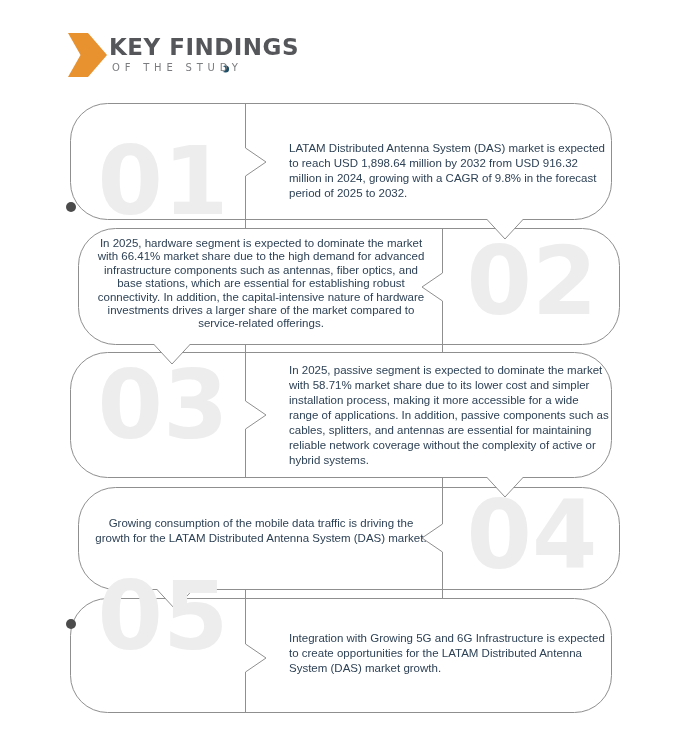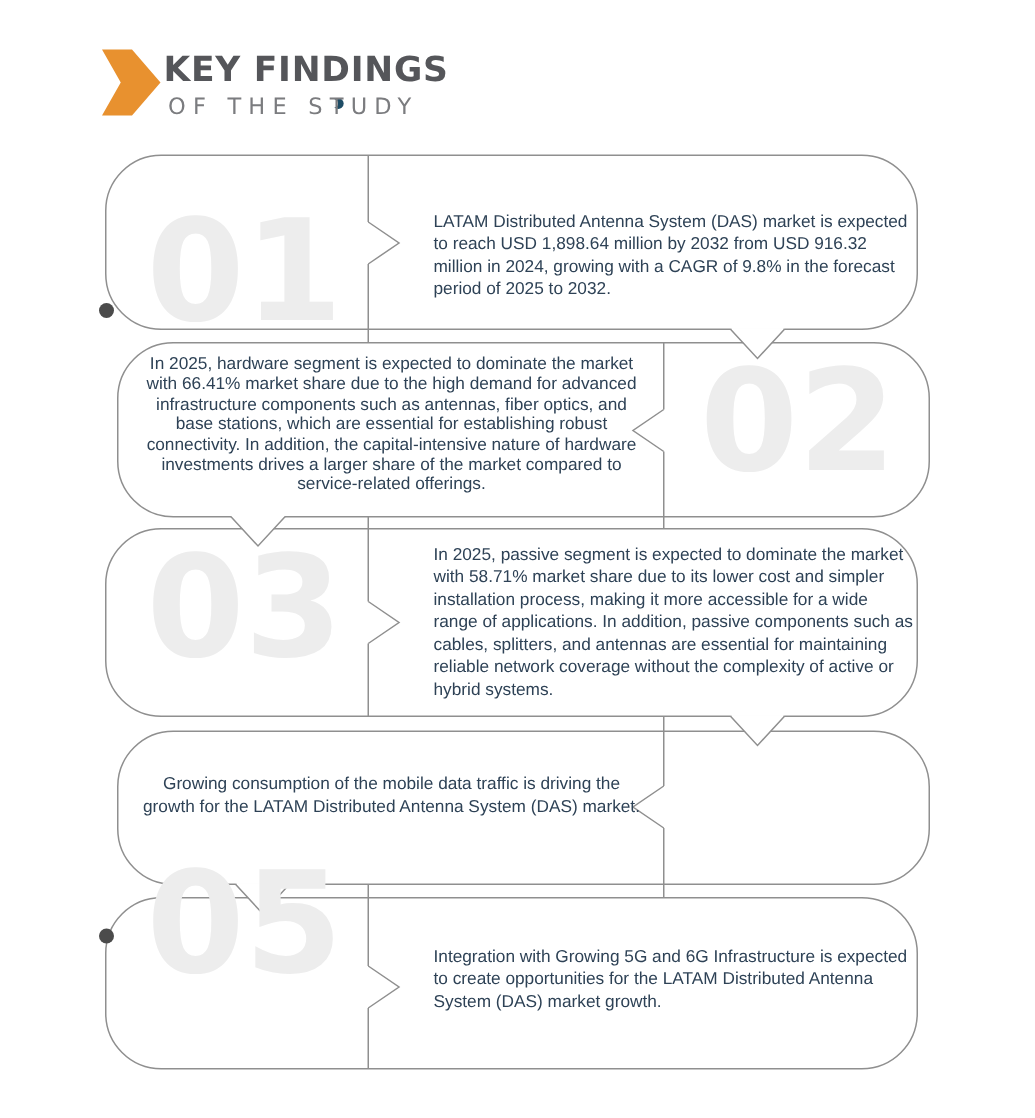--- a/index.html
+++ b/index.html
@@ -13,21 +13,21 @@
   #deco{position:absolute;left:0;top:0;width:690px;height:745px;}
   .hdr-title{
     position:absolute;left:109px;top:34px;
     font-family:"DejaVu Sans", sans-serif;
     font-weight:700;font-size:23px;letter-spacing:0.5px;
     color:#55565A;white-space:nowrap;
   }
   .hdr-sub{
     position:absolute;left:112px;top:62px;
     font-family:"DejaVu Sans", sans-serif;
-    font-weight:400;font-size:15px;letter-spacing:4.8px;
+    font-weight:400;font-size:10px;letter-spacing:4.8px;
     color:#7B7C7F;white-space:nowrap;
   }
   .num{
     position:absolute;
     font-family:"DejaVu Sans", sans-serif;
     font-weight:700;font-size:94px;line-height:1;
     color:#EDEDED;text-align:center;
     user-select:none;
   }
   .n1{left:88px;top:110px;width:150px;margin-top:25px;}
@@ -111,20 +111,21 @@
       <circle cx="222.6" cy="69" r="2.7" fill="#ffffff"></circle>
     </g>
   </svg>
 
   <div class="hdr-title">KEY FINDINGS</div>
   <div class="hdr-sub">OF THE STUDY</div>
 
   <div class="num n1">01</div>
   <div class="num n2">02</div>
   <div class="num n3">03</div>
+  <div class="num n4">04</div>
   <div class="num n5">05</div>
 
   <div class="txt t1">LATAM Distributed Antenna System (DAS) market is expected to reach USD 1,898.64 million by 2032 from USD 916.32 million in 2024, growing with a CAGR of 9.8% in the forecast period of 2025 to 2032.</div>
   <div class="txt t2">In 2025, hardware segment is expected to dominate the market with 66.41% market share due to the high demand for advanced infrastructure components such as antennas, fiber optics, and base stations, which are essential for establishing robust connectivity. In addition, the capital-intensive nature of hardware investments drives a larger share of the market compared to service-related offerings.</div>
   <div class="txt t3">In 2025, passive segment is expected to dominate the market with 58.71% market share due to its lower cost and simpler installation process, making it more accessible for a wide range of applications. In addition, passive components such as cables, splitters, and antennas are essential for maintaining reliable network coverage without the complexity of active or hybrid systems.</div>
   <div class="txt t4">Growing consumption of the mobile data traffic is driving the growth for the LATAM Distributed Antenna System (DAS) market.</div>
   <div class="txt t5">Integration with Growing 5G and 6G Infrastructure is expected to create opportunities for the LATAM Distributed Antenna System (DAS) market growth.</div>
 
 </div>
 

